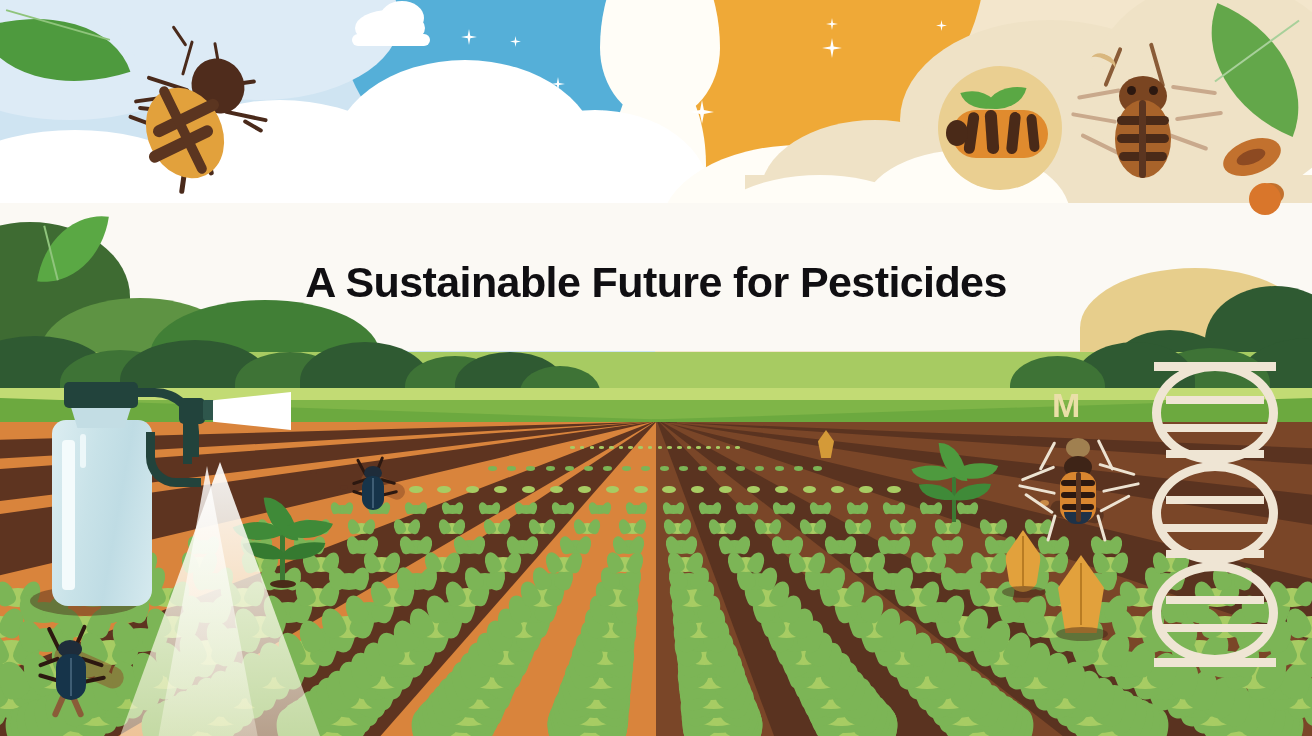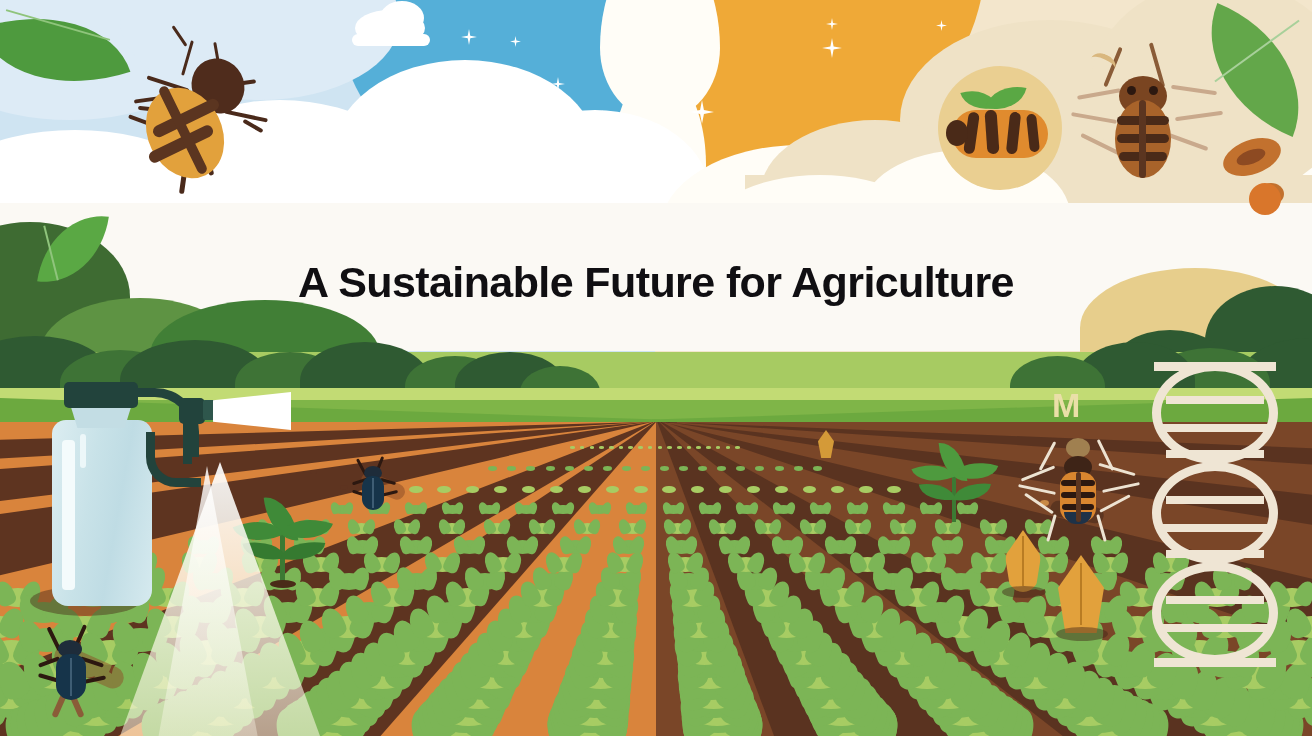--- a/index.html
+++ b/index.html
@@ -234,21 +234,21 @@
   <div class="abs leaf2" style="left:42px;top:212px;width:62px;height:74px;background:#5AA844;transform:rotate(8deg);"></div>
   <div class="abs" style="left:50px;top:225px;width:2px;height:56px;background:#8FC47C;transform:rotate(-14deg);"></div>
 
   <div class="abs hill" style="left:1080px;top:268px;width:230px;height:120px;background:#E7CE8C;"></div>
   <div class="abs hill" style="left:1220px;top:298px;width:160px;height:100px;background:#E7CE8C;"></div>
   <div class="abs hill" style="left:1205px;top:286px;width:140px;height:110px;background:#2F5A32;"></div>
   <div class="abs hill" style="left:1110px;top:330px;width:120px;height:80px;background:#2F5A32;"></div>
   <div class="abs" style="left:1249px;top:183px;width:32px;height:32px;background:#D9762B;border-radius:50%;"></div>
 
   <div class="abs title-wrap">
-    <div class="t-line2">A Sustainable Future for Agriculture</div>
+    <div class="t-line2">A Sustainable Future for Pesticides</div>
   </div>
 
   <div class="abs" style="left:0;top:352px;width:1312px;height:80px;background:#A7CB62;"></div>
 
   <div class="abs hill" style="left:-40px;top:336px;width:150px;height:80px;background:#2F5A32;"></div>
   <div class="abs hill" style="left:60px;top:350px;width:120px;height:66px;background:#3E7336;"></div>
   <div class="abs hill" style="left:120px;top:340px;width:150px;height:80px;background:#2F5A32;"></div>
   <div class="abs hill" style="left:235px;top:352px;width:110px;height:64px;background:#3E7336;"></div>
   <div class="abs hill" style="left:300px;top:342px;width:130px;height:78px;background:#2F5A32;"></div>
   <div class="abs hill" style="left:405px;top:356px;width:100px;height:60px;background:#3E7336;"></div>

